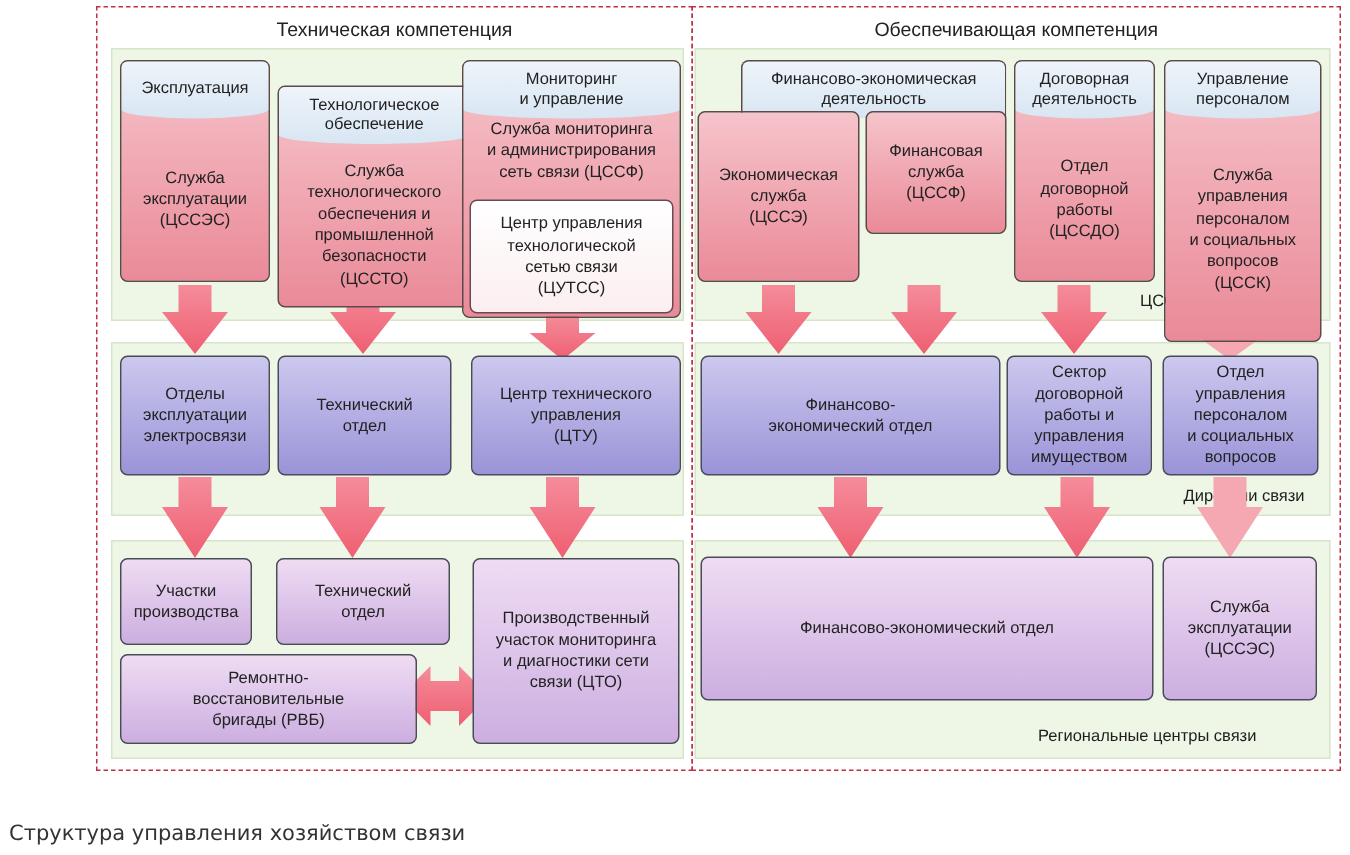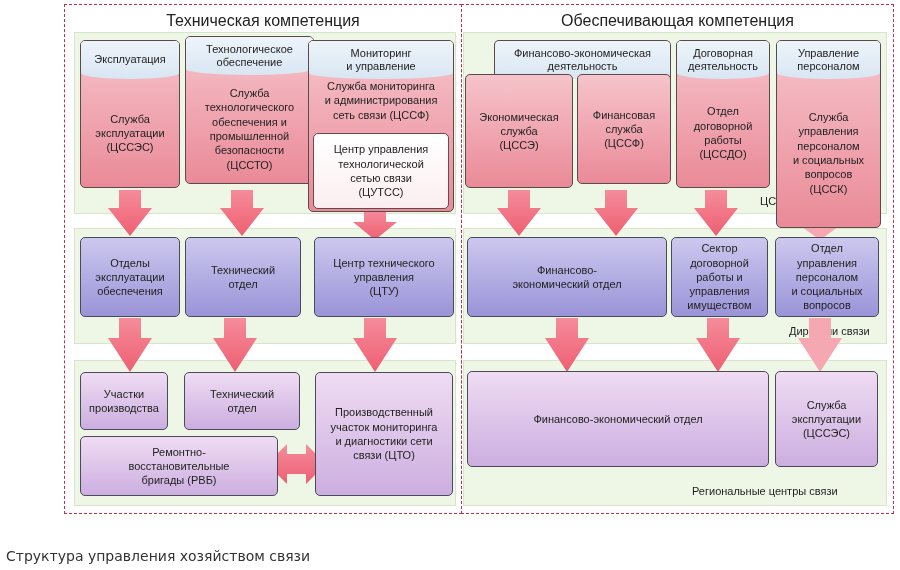--- a/index.html
+++ b/index.html
@@ -6,21 +6,21 @@
   body {
     width:900px; height:570px; position:relative; overflow:hidden;
     background:#ffffff;
     font-family:"Liberation Sans", sans-serif;
     color:#1e1e1e;
   }
   .dash-frame {
     position:absolute; border:1.5px dashed #c0304a; box-sizing:border-box;
   }
   .comp-title {
-    position:absolute; font-size:16px; text-align:center; color:#222;
+    position:absolute; font-size:13px; text-align:center; color:#222;
   }
   .band {
     position:absolute; background:#eef6e6; border:1px solid #d7e6c9;
     box-sizing:border-box;
   }
   .band-label {
     position:absolute; font-size:11px; color:#1e1e1e; white-space:nowrap;
   }
   .col {
     position:absolute; box-sizing:border-box;
@@ -134,21 +134,21 @@
     <polygon points="267,464 287,444 287,454 306,454 306,444 326,464 306,484 306,474 287,474 287,484"></polygon>
   </g>
 </svg>
 
 <div class="col" style="left:80px; top:40px; width:100px; height:148px;padding-left:35px;">
   <div class="col-head" style="white-space:pre-line;">Эксплуатация</div>
   <div class="col-body">Служба
 эксплуатации
 (ЦССЭС)</div>
 </div>
-<div class="col" style="left:185px; top:36px; width:129px; height:148px;">
+<div class="col" style="left:185px; top:57px; width:129px; height:148px;">
   <div class="col-head" style="white-space:pre-line;">Технологическое
 обеспечение</div>
   <div class="col-body">Служба
 технологического
 обеспечения и
 промышленной
 безопасности
 (ЦССТО)</div>
 </div>
 <div class="col" style="left:308px; top:40px; width:146px; height:172px;">
@@ -165,21 +165,21 @@
 
 <div class="col" style="left:465px; top:40px; width:206px; height:148px; background:transparent; border:none;">
   <div class="col-head" style="white-space:pre-line; border:1px solid #5a4a4a; border-bottom:none; border-radius:5px 5px 0 0;margin-left:29px;">Финансово-экономическая
 деятельность</div>
 </div>
 <div class="col" style="left:465px; top:74px; width:108px; height:114px;">
   <div class="col-body" style="top:0;">Экономическая
 служба
 (ЦССЭ)</div>
 </div>
-<div class="col" style="left:577px; top:74px; width:94px; height:110px;">
+<div class="col" style="left:577px; top:74px; width:94px; height:82px;">
   <div class="col-body" style="top:0;">Финансовая
 служба
 (ЦССФ)</div>
 </div>
 <div class="col" style="left:676px; top:40px; width:94px; height:148px;">
   <div class="col-head" style="white-space:pre-line;">Договорная
 деятельность</div>
   <div class="col-body">Отдел
 договорной
 работы
@@ -191,21 +191,21 @@
   <div class="col-body">Служба
 управления
 персоналом
 и социальных
 вопросов
 (ЦССК)</div>
 </div>
 
 <div class="box blue" style="left:80px; top:237px; width:100px; height:80px;">Отделы
 эксплуатации
-обеспечения</div>
+электросвязи</div>
 <div class="box blue" style="left:185px; top:237px; width:116px; height:80px;">Технический
 отдел</div>
 <div class="box blue" style="left:314px; top:237px; width:140px; height:80px;">Центр технического
 управления
 (ЦТУ)</div>
 <div class="box blue" style="left:467px; top:237px; width:200px; height:80px;">Финансово-
 экономический отдел</div>
 <div class="box blue" style="left:671px; top:237px; width:97px; height:80px;">Сектор
 договорной
 работы и

